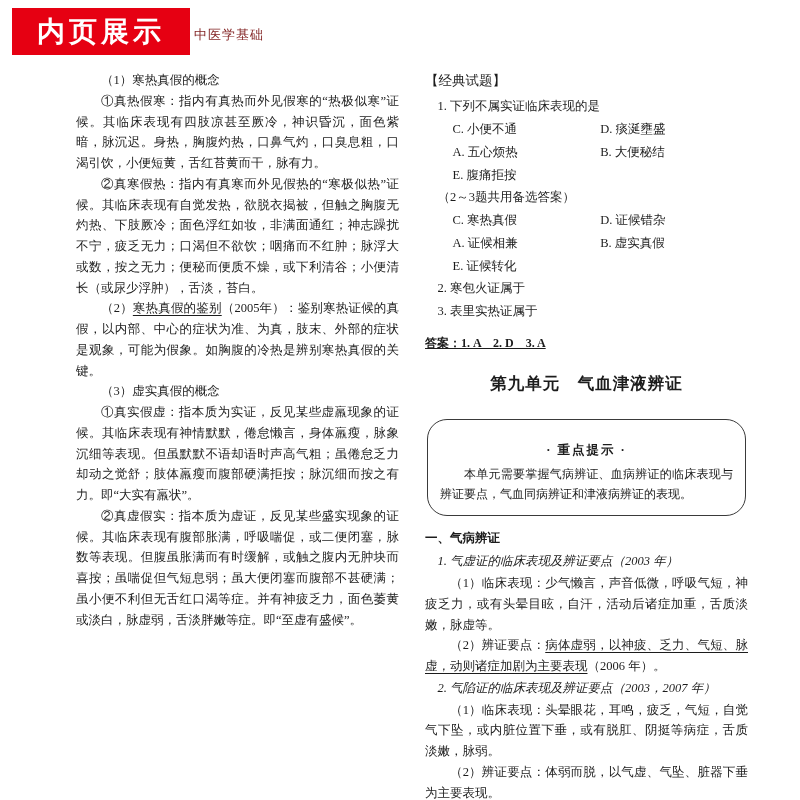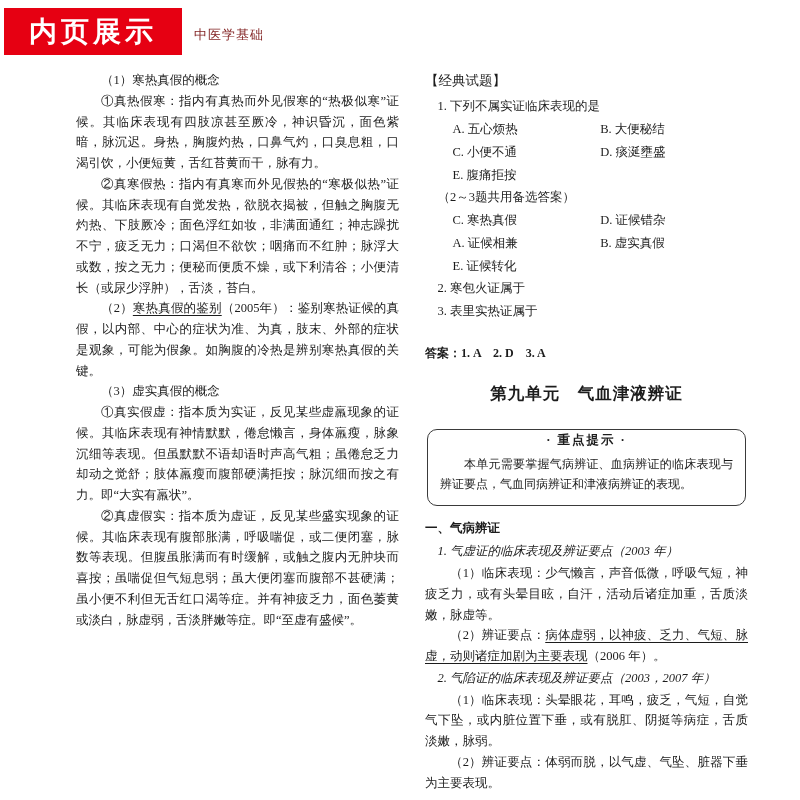--- a/index.html
+++ b/index.html
@@ -4,21 +4,21 @@
 <style>
   * { margin:0; padding:0; box-sizing:border-box; }
   html,body { width:800px; height:800px; background:#ffffff; overflow:hidden; }
   body {
     font-family:"Liberation Serif","DejaVu Serif",serif;
     color:#1c1c1c;
     position:relative;
   }
   .top-bar { position:relative; height:62px; }
   .badge {
-    position:absolute; left:4px; top:8px;
+    position:absolute; left:12px; top:8px;
     width:178px; height:47px;
     background:#e60012; color:#ffffff;
     font-family:"Liberation Sans","DejaVu Sans",sans-serif;
     font-weight:bold; font-size:28px; line-height:47px;
     text-align:center; letter-spacing:4px;
   }
   .page-header {
     position:absolute; left:194px; top:26px;
     font-size:13px; color:#7f1d1d; letter-spacing:1px;
     font-family:"Liberation Sans","DejaVu Sans",sans-serif;
@@ -32,28 +32,28 @@
     font-size:12.5px; line-height:1.66;
     text-align:justify;
   }
   .para { text-indent:2em; }
   .bold { font-weight:bold; }
   .u { text-decoration:underline; text-underline-offset:3px; }
   .exam-header { font-weight:normal; font-size:13.5px; margin-bottom:4px; }
   .qline { text-indent:1em; margin:2px 0; }
   .opt-row { display:flex; padding-left:2.2em; margin:2px 0; }
   .opt { flex:1; }
-  .answers { font-weight:bold; margin-top:22px; font-size:12px; }
+  .answers { font-weight:bold; margin-top:12px; font-size:12px;text-decoration:underline; }
   .unit-title {
     text-align:center; font-weight:bold; font-size:16.5px;
     letter-spacing:1px; margin:16px 0 22px;
   }
   .tips-box {
-    border:1px solid #3a3a3a; border-radius:10px;
-    padding:0 12px 10px; margin:0 2px 12px;
+    border:1px solid #3a3a3a; border-radius:20px;
+    padding:20px 12px 10px; margin:0 2px 12px;
   }
   .tips-title {
     text-align:center; font-weight:bold; font-size:12.5px;
     letter-spacing:2px; margin-bottom:3px;
   }
   .tips-body { text-indent:2em; font-size:12px; line-height:1.7; text-align:justify; }
   .sec-head { font-weight:bold; margin:0 0 3px; }
   .item { text-indent:1em; font-style:italic; margin:1px 0; }
 </style>
 </head>
@@ -75,26 +75,26 @@
     <p class="para">①真实假虚：指本质为实证，反见某些虚羸现象的证候。其临床表现有神情默默，倦怠懒言，身体羸瘦，脉象沉细等表现。但虽默默不语却语时声高气粗；虽倦怠乏力却动之觉舒；肢体羸瘦而腹部硬满拒按；脉沉细而按之有力。即“大实有羸状”。</p>
     <p class="para">②真虚假实：指本质为虚证，反见某些盛实现象的证候。其临床表现有腹部胀满，呼吸喘促，或二便闭塞，脉数等表现。但腹虽胀满而有时缓解，或触之腹内无肿块而喜按；虽喘促但气短息弱；虽大便闭塞而腹部不甚硬满；虽小便不利但无舌红口渴等症。并有神疲乏力，面色萎黄或淡白，脉虚弱，舌淡胖嫩等症。即“至虚有盛候”。</p>
   </section>
 
   <section class="col">
     <h3 class="exam-header">【经典试题】</h3>
 
     <p class="qline">1. 下列不属实证临床表现的是</p>
 
     <div class="opt-row">
+      <span class="opt">C. 小便不通</span>
+      <span class="opt">D. 痰涎壅盛</span>
+    </div>
+    <div class="opt-row">
       <span class="opt">A. 五心烦热</span>
       <span class="opt">B. 大便秘结</span>
-    </div>
-    <div class="opt-row">
-      <span class="opt">C. 小便不通</span>
-      <span class="opt">D. 痰涎壅盛</span>
     </div>
     <div class="opt-row">
       <span class="opt">E. 腹痛拒按</span>
       <span class="opt"></span>
     </div>
 
     <p class="qline">（2～3题共用备选答案）</p>
 
     <div class="opt-row">
       <span class="opt">C. 寒热真假</span>

